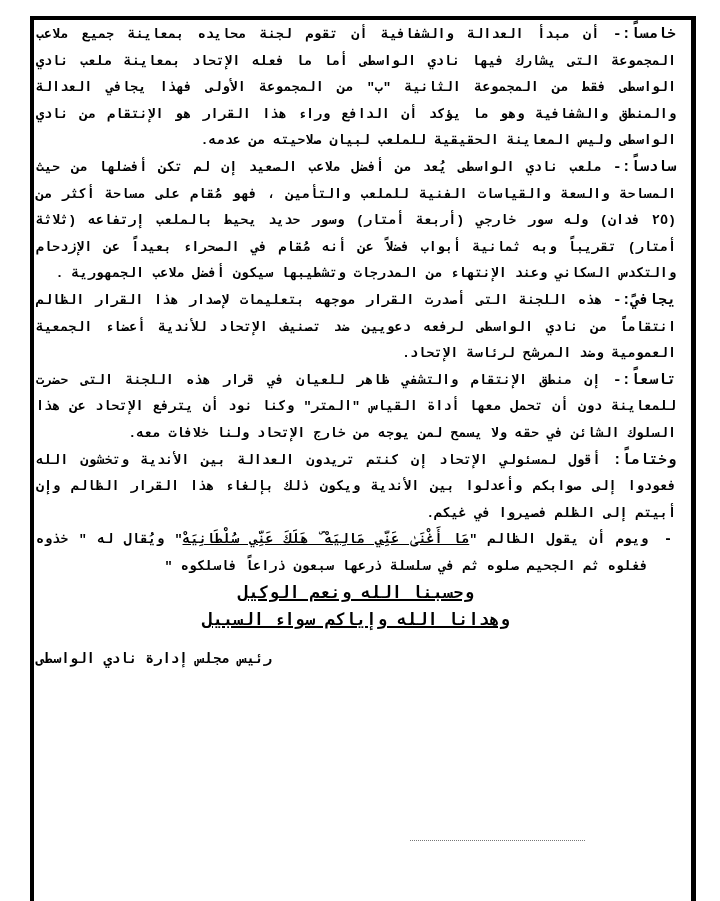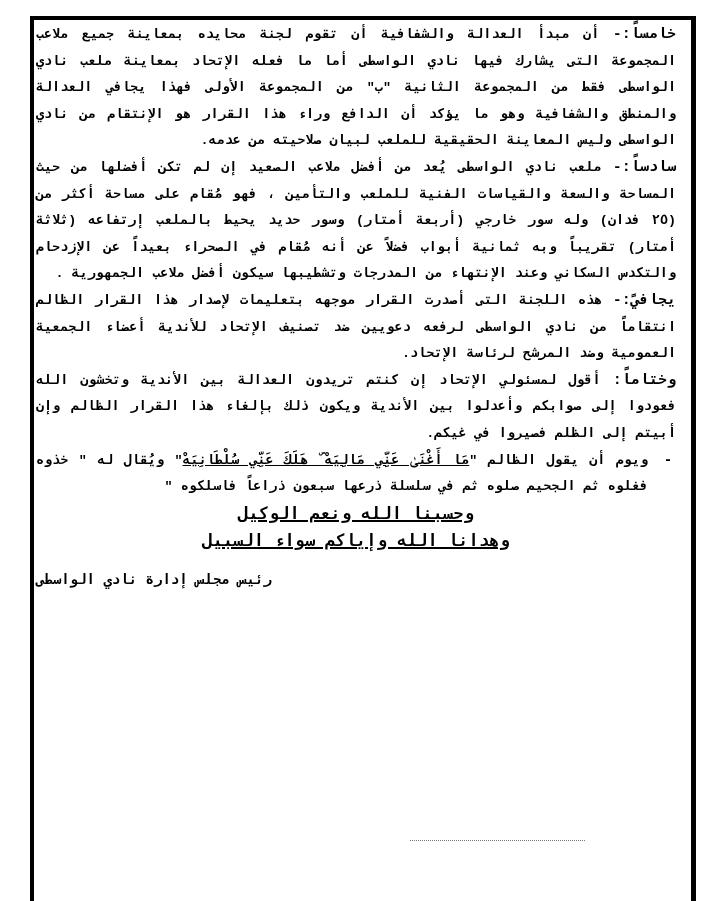--- a/index.html
+++ b/index.html
@@ -54,20 +54,24 @@
   </p>
   <p class="para">
     <span class="label">سادساً:-</span>
     <span class="body">ملعب نادي الواسطى يُعد من أفضل ملاعب الصعيد إن لم تكن أفضلها من حيث المساحة والسعة والقياسات الفنية للملعب والتأمين ، فهو مُقام على مساحة أكثر من (٢٥ فدان) وله سور خارجي (أربعة أمتار) وسور حديد يحيط بالملعب إرتفاعه (ثلاثة أمتار) تقريباً وبه ثمانية أبواب فضلاً عن أنه مُقام في الصحراء بعيداً عن الإزدحام والتكدس السكاني وعند الإنتهاء من المدرجات وتشطيبها سيكون أفضل ملاعب الجمهورية .</span>
   </p>
   <p class="para">
     <span class="label">يجافيً:-</span>
     <span class="body">هذه اللجنة التى أصدرت القرار موجهه بتعليمات لإصدار هذا القرار الظالم انتقاماً من نادي الواسطى لرفعه دعويين ضد تصنيف الإتحاد للأندية أعضاء الجمعية العمومية وضد المرشح لرئاسة الإتحاد.</span>
   </p>
   <p class="para">
+    <span class="label">تاسعاً:-</span>
+    <span class="body">إن منطق الإنتقام والتشفي ظاهر للعيان في قرار هذه اللجنة التى حضرت للمعاينة دون أن تحمل معها أداة القياس "المتر" وكنا نود أن يترفع الإتحاد عن هذا السلوك الشائن في حقه ولا يسمح لمن يوجه من خارج الإتحاد ولنا خلافات معه.</span>
+  </p>
+  <p class="para">
     <span class="label">وختاماً:</span>
     <span class="body">أقول لمسئولي الإتحاد إن كنتم تريدون العدالة بين الأندية وتخشون الله فعودوا إلى صوابكم وأعدلوا بين الأندية ويكون ذلك بإلغاء هذا القرار الظالم وإن أبيتم إلى الظلم فصيروا في غيكم.</span>
   </p>
 
   <p class="bullet">
     <span class="dash">-</span>
   </p>
   <p class="bullet">
     <span class="dash">-</span>
     <span>ويوم أن يقول الظالم "</span><span class="u">مَا أَغْنَىٰ عَنِّي مَالِيَهْ ۜ هَلَكَ عَنِّي سُلْطَانِيَهْ</span><span>" ويُقال له " خذوه فغلوه ثم الجحيم صلوه ثم في سلسلة ذرعها سبعون ذراعاً فاسلكوه "</span>

